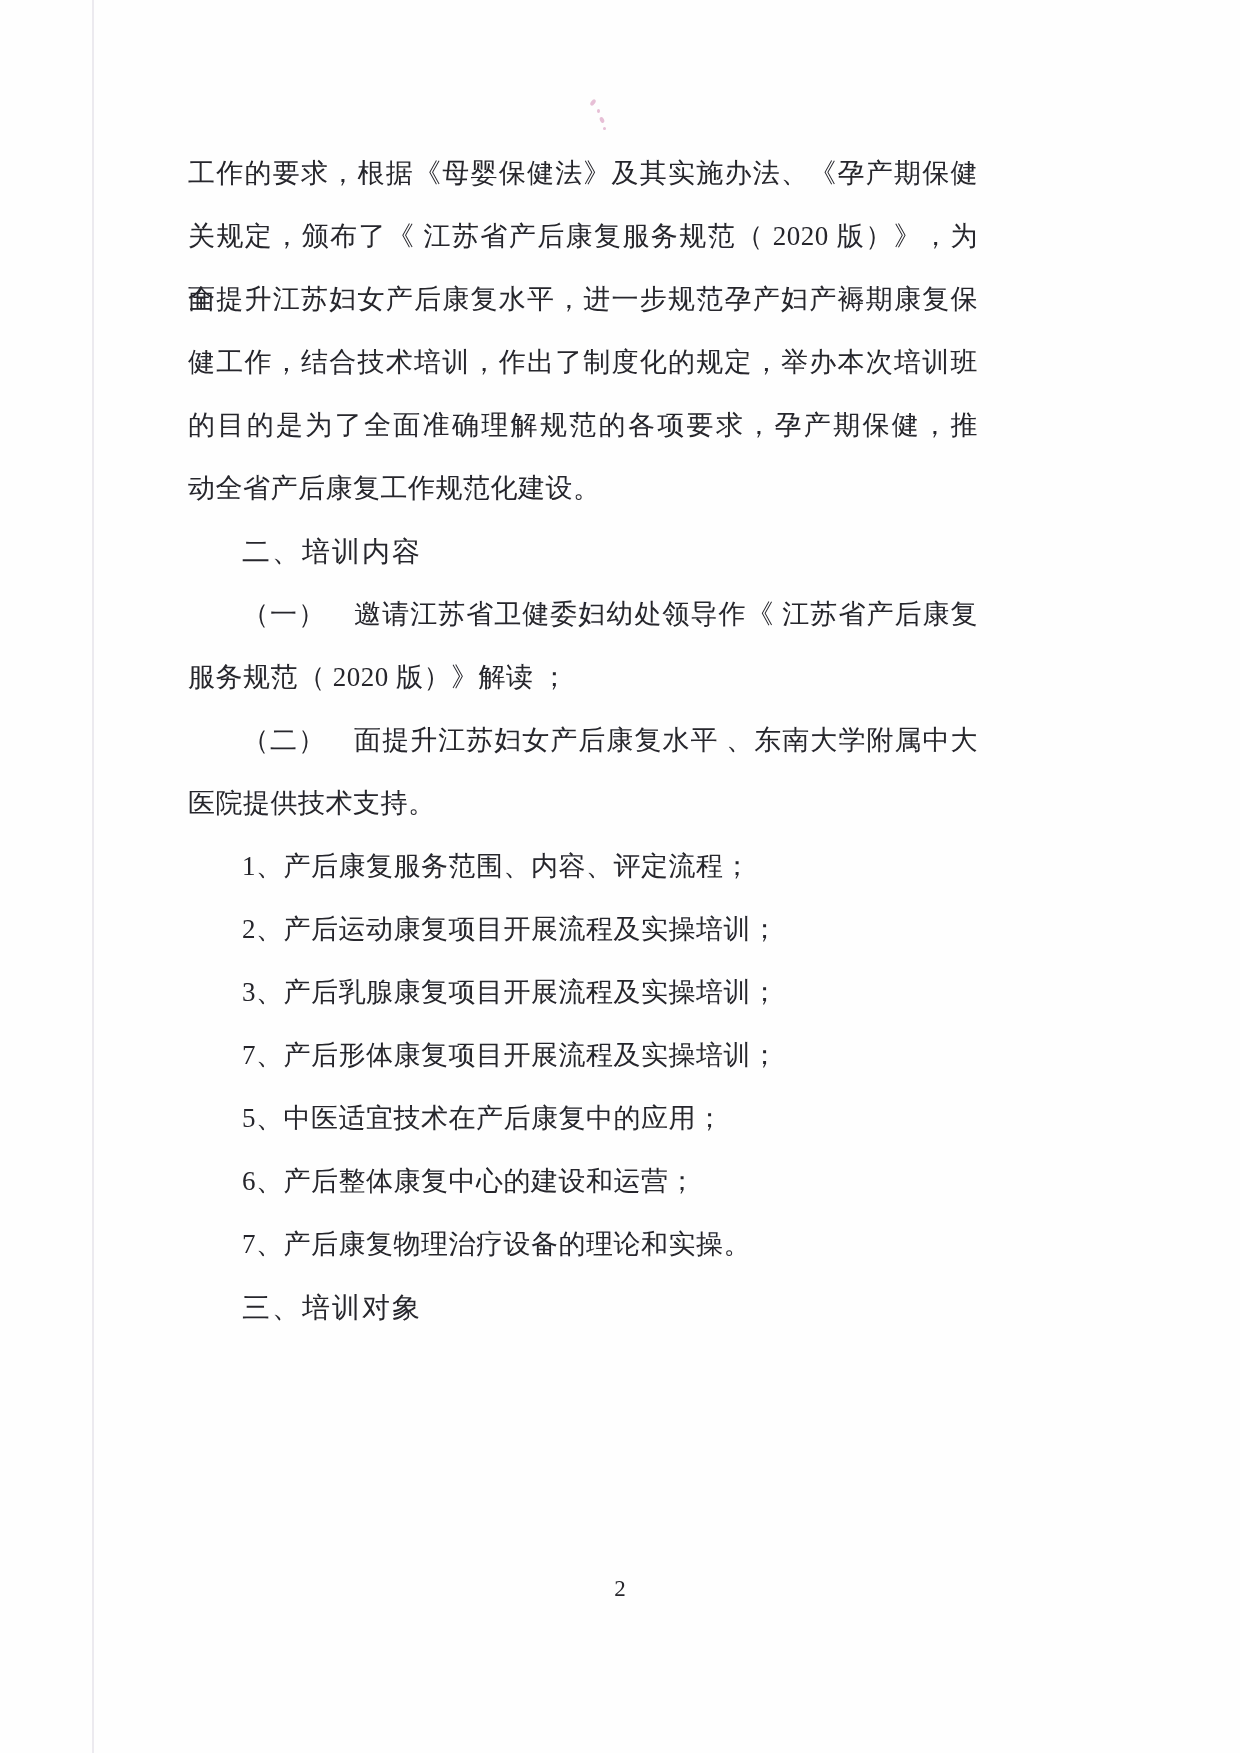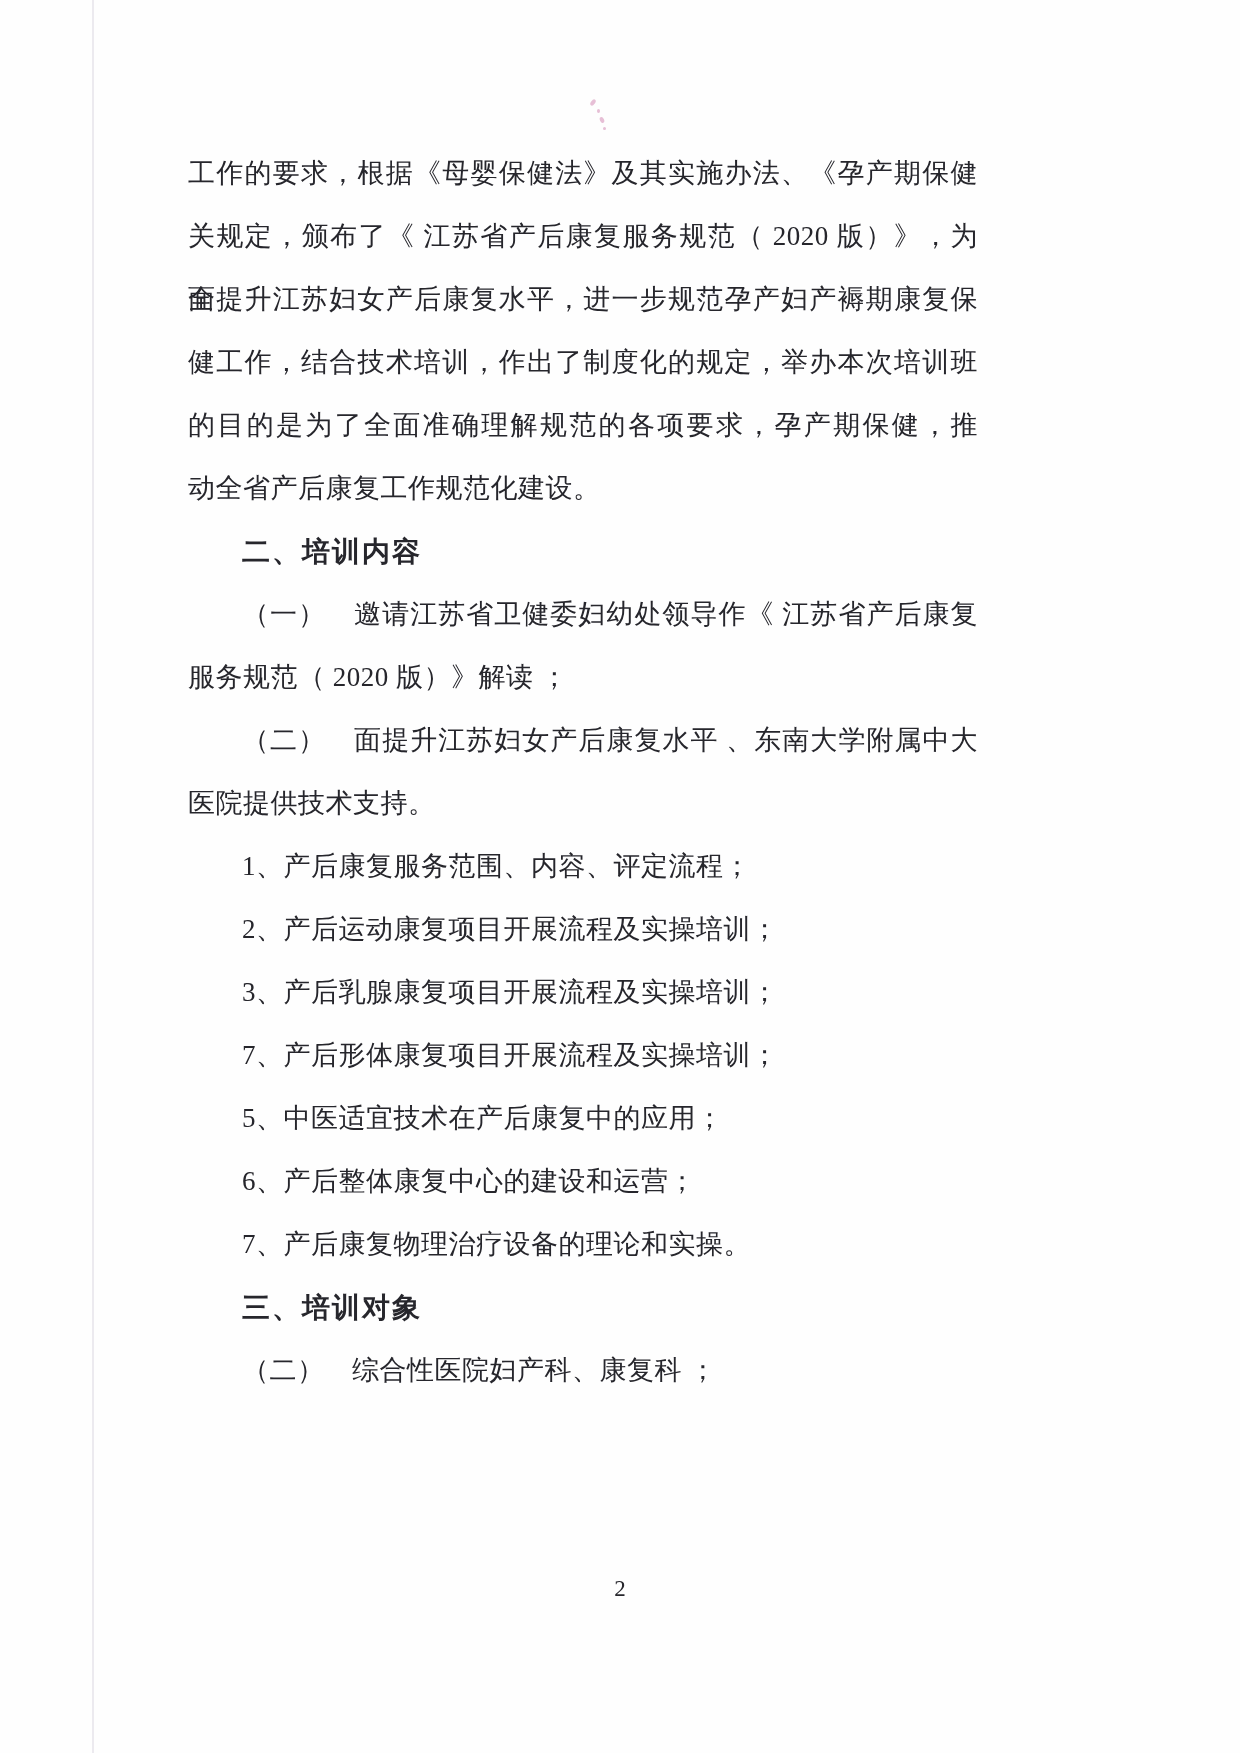--- a/index.html
+++ b/index.html
@@ -41,21 +41,21 @@
     height: 63px;
     line-height: 63px;
     font-size: 27px;
     letter-spacing: 0.5px;
     box-sizing: border-box;
   }
   .just { text-align: justify; text-align-last: justify; }
   .ind  { padding-left: 54px; }
   .heading {
     font-family: "Liberation Sans", "DejaVu Sans", sans-serif;
-    font-weight: 700;
+    font-weight: 400;
     font-size: 28px;
     letter-spacing: 2px;
   }
   .footer {
     position: absolute;
     top: 1576px; left: 0;
     width: 100%;
     text-align: center;
     font-size: 23px;
     font-family: "Liberation Serif", "DejaVu Serif", serif;
@@ -95,19 +95,18 @@
     <div class="ln ind">1、产后康复服务范围、内容、评定流程；</div>
     <div class="ln ind">2、产后运动康复项目开展流程及实操培训；</div>
     <div class="ln ind">3、产后乳腺康复项目开展流程及实操培训；</div>
     <div class="ln ind">7、产后形体康复项目开展流程及实操培训；</div>
     <div class="ln ind">5、中医适宜技术在产后康复中的应用；</div>
     <div class="ln ind">6、产后整体康复中心的建设和运营；</div>
     <div class="ln ind">7、产后康复物理治疗设备的理论和实操。</div>
 
     <div class="ln ind heading">三、培训对象</div>
 
-    <div class="ln ind">（二）　综合性医院妇产科、康复科 ；</div>
 
   </div>
 
   <div class="footer">2</div>
 
 </div>
 
 </body></html>

